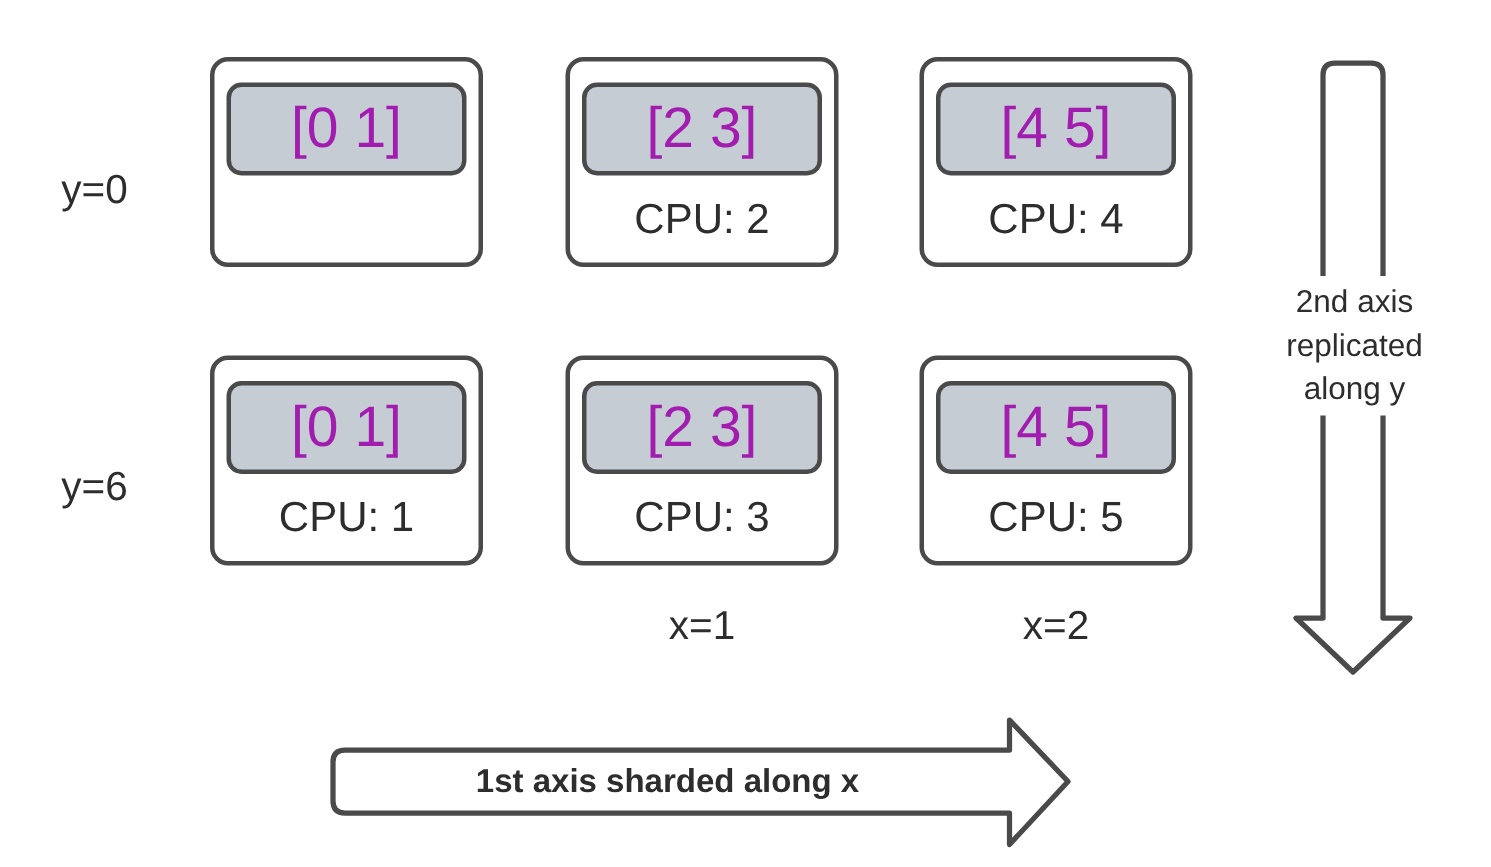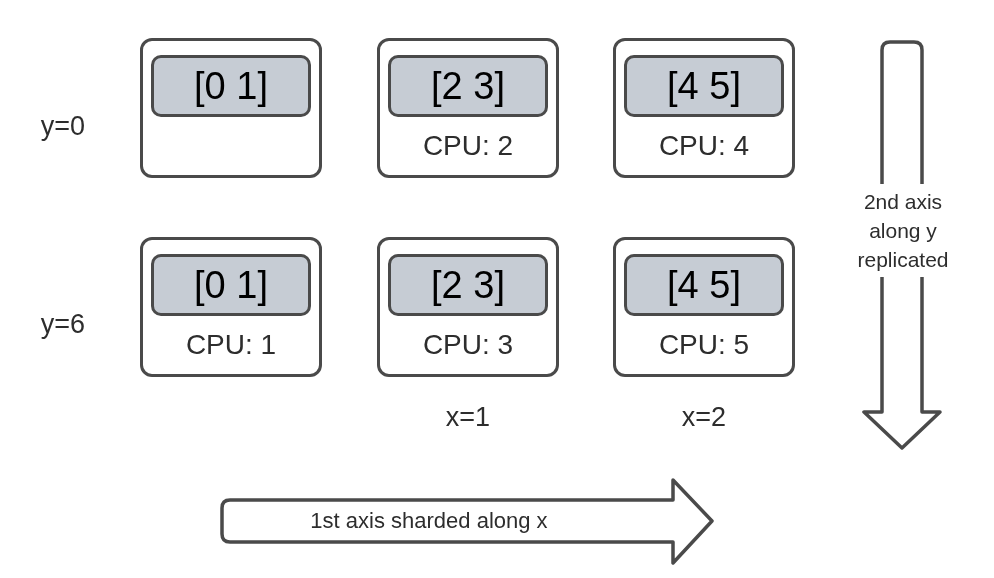--- a/index.html
+++ b/index.html
@@ -37,21 +37,21 @@
     margin: 14px 8px 0 8px;
     height: 62px;
     box-sizing: border-box;
     background: #c6ccd4;
     border: 3px solid #4a4a4a;
     border-radius: 10px;
     display: flex;
     align-items: center;
     justify-content: center;
     font-size: 38px;
-    color: #000000;
+    color: #a21caf;
   }
   .cpu {
     flex: 1;
     display: flex;
     align-items: center;
     justify-content: center;
     font-size: 28px;
     color: #2d2d2d;
   }
   
@@ -75,26 +75,27 @@
   .col-label.x1 { left: 418px; }
   .col-label.x2 { left: 654px; }
   
   .x-arrow-svg {
     position: absolute;
     left: 218px;
     top: 477px;
   }
   .x-arrow-label {
     position: absolute;
-    left: 244px;
+    left: 260px;
     top: 507px;
     width: 370px;
     text-align: center;
     font-size: 22px;
     line-height: 28px;
+    font-weight: bold;
   }
   .y-arrow-svg {
     position: absolute;
     left: 860px;
     top: 38px;
   }
   .y-arrow-label {
     position: absolute;
     left: 845px;
     top: 184px;
@@ -146,22 +147,22 @@
   </div>
 
   <div class="col-label x1">x=1</div>
   <div class="col-label x2">x=2</div>
 
   <svg class="y-arrow-svg" width="84" height="414" viewBox="0 0 84 414">
     <path class="outline" d="M 22 374 L 22 12 Q 22 4 30 4 L 54 4 Q 62 4 62 12 L 62 374 L 80 374 L 42 410 L 4 374 Z"></path>
   </svg>
   <div class="y-arrow-label">
     <div>2nd axis</div>
+    <div>replicated</div>
     <div>along y</div>
-    <div>replicated</div>
   </div>
 
   <svg class="x-arrow-svg" width="500" height="94" viewBox="0 0 500 94">
     <path class="outline" d="M 12 23 L 455 23 L 455 3 L 494 44 L 455 86 L 455 65 L 12 65 Q 4 65 4 57 L 4 31 Q 4 23 12 23 Z"></path>
   </svg>
   <div class="x-arrow-label">1st axis sharded along x</div>
 
 </div>
 
 </body></html>

